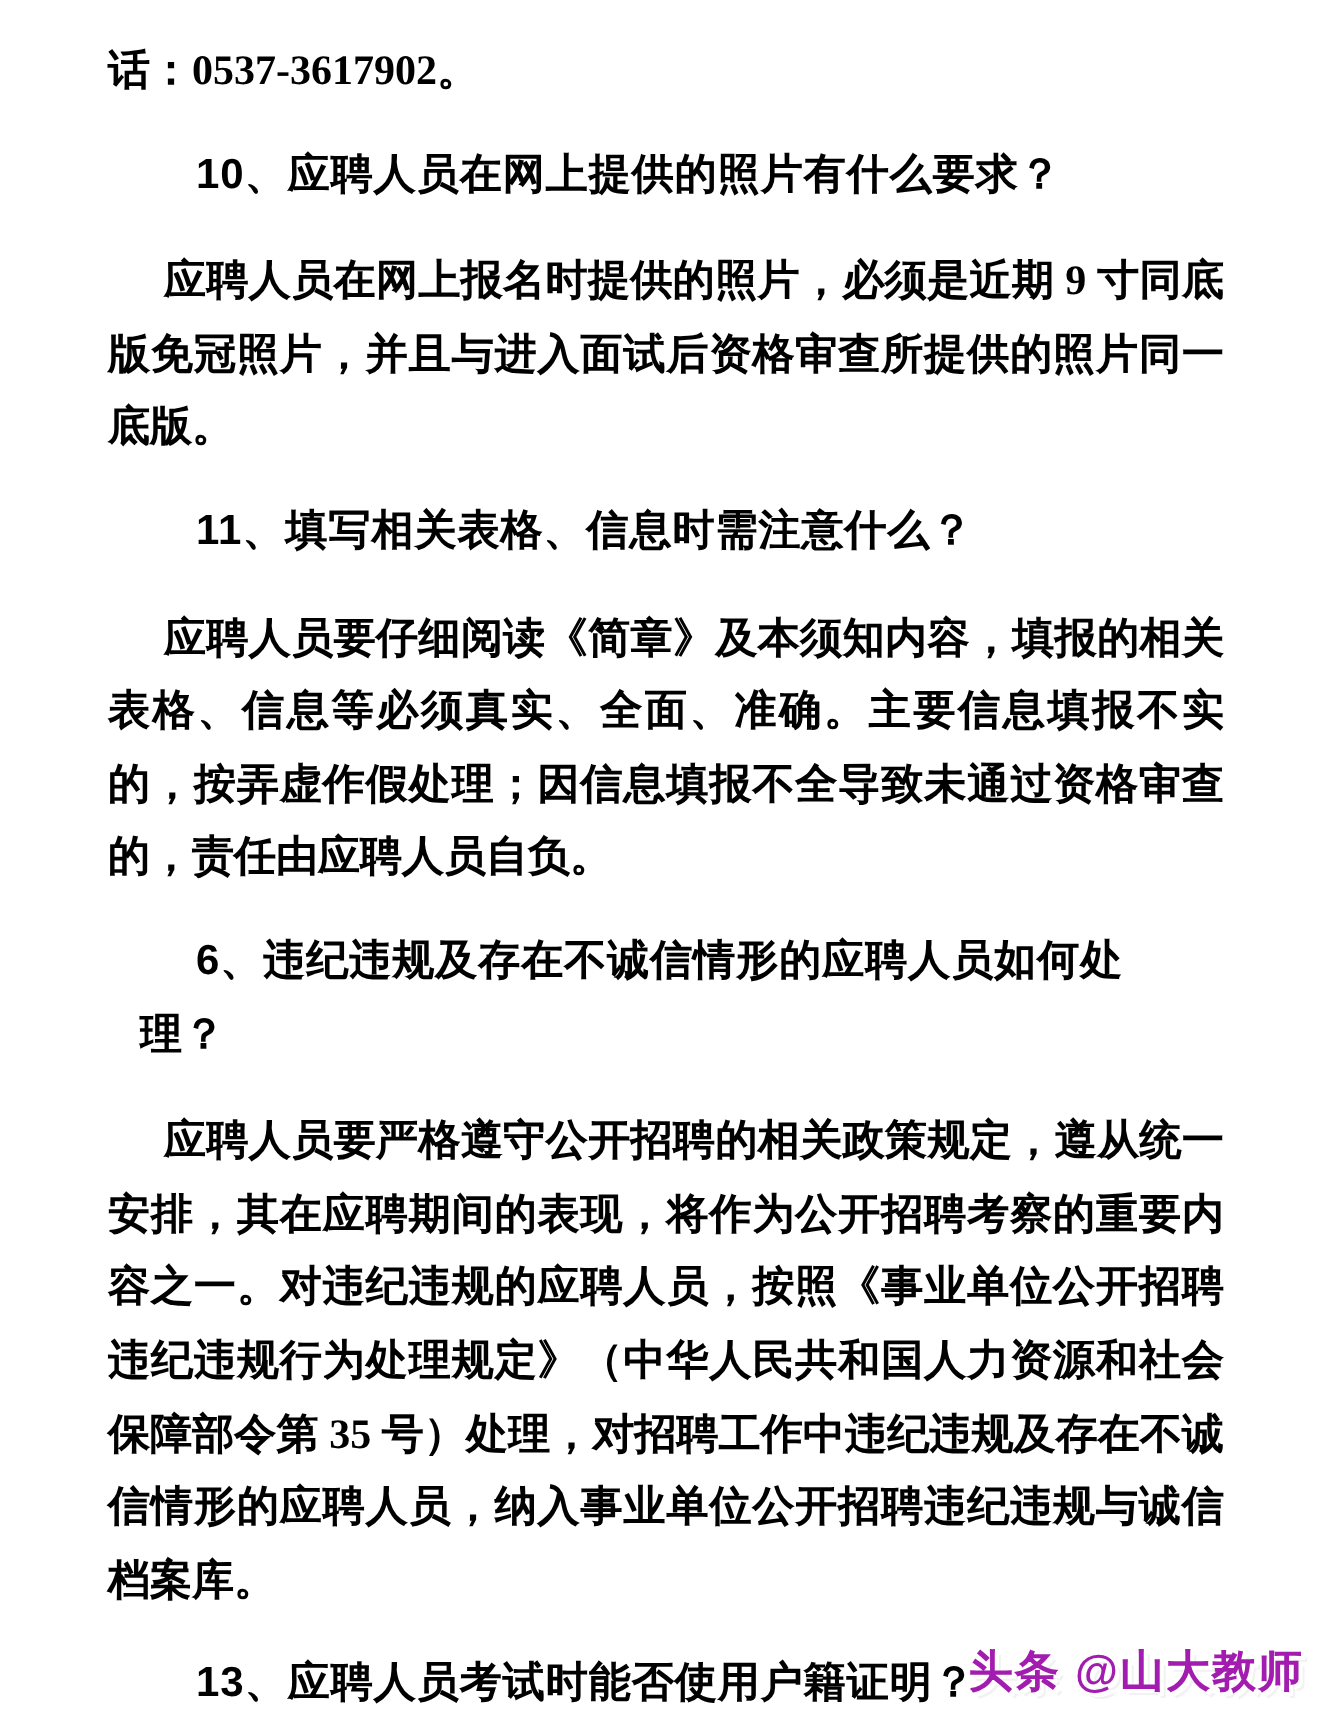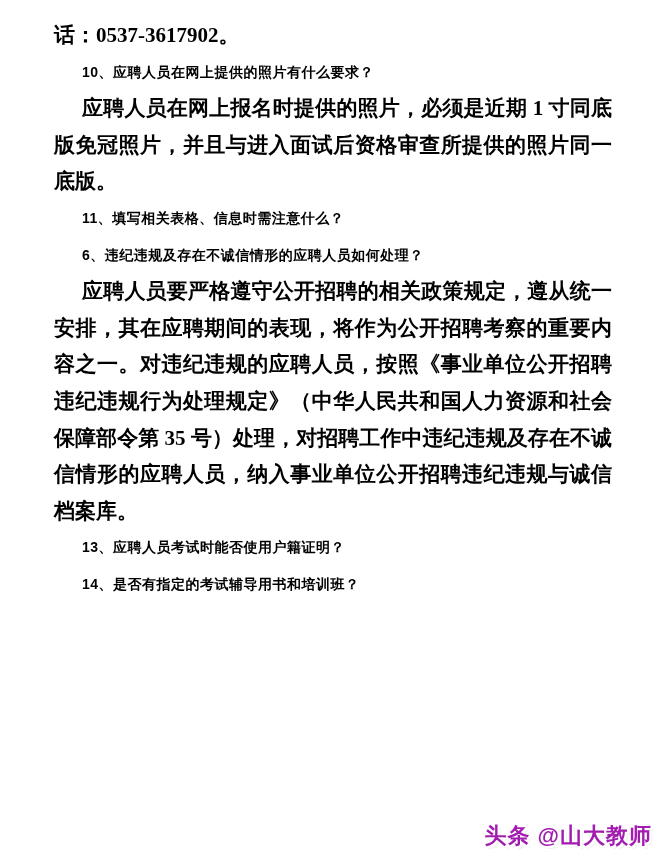--- a/index.html
+++ b/index.html
@@ -28,23 +28,23 @@
     color: #000000;
   }
   .doc p.faq-paragraph {
     margin: 0;
     text-indent: 28px;
   }
   .doc p.faq-paragraph.continuation {
     text-indent: 0;
   }
   .doc h2.faq-heading {
-    margin: 0;
+    margin: 16px;
     font-family: "Liberation Sans", "DejaVu Sans", sans-serif;
-    font-size: 14px;
+    font-size: 21px;
     line-height: 36.6px;
     font-weight: bold;
     text-indent: 28px;
     text-align: left;
     letter-spacing: 0.5px;
   }
   .watermark {
     position: absolute;
     right: 8px;
     bottom: 6px;
@@ -57,21 +57,22 @@
     user-select: none;
   }
 </style>
 </head>
 <body>
 
 <div class="page">
   <div class="doc">
       <p class="faq-paragraph continuation">话：0537-3617902。</p>
       <h2 class="faq-heading">10、应聘人员在网上提供的照片有什么要求？</h2>
-      <p class="faq-paragraph">应聘人员在网上报名时提供的照片，必须是近期 1 寸同底版免冠照片，并且与进入面试后资格审查所提供的照片同一底版。</p>
+      <p class="faq-paragraph">应聘人员在网上报名时提供的照片，必须是近期 9 寸同底版免冠照片，并且与进入面试后资格审查所提供的照片同一底版。</p>
       <h2 class="faq-heading">11、填写相关表格、信息时需注意什么？</h2>
+      <p class="faq-paragraph">应聘人员要仔细阅读《简章》及本须知内容，填报的相关表格、信息等必须真实、全面、准确。主要信息填报不实的，按弄虚作假处理；因信息填报不全导致未通过资格审查的，责任由应聘人员自负。</p>
       <h2 class="faq-heading">6、违纪违规及存在不诚信情形的应聘人员如何处理？</h2>
       <p class="faq-paragraph">应聘人员要严格遵守公开招聘的相关政策规定，遵从统一安排，其在应聘期间的表现，将作为公开招聘考察的重要内容之一。对违纪违规的应聘人员，按照《事业单位公开招聘违纪违规行为处理规定》（中华人民共和国人力资源和社会保障部令第 35 号）处理，对招聘工作中违纪违规及存在不诚信情形的应聘人员，纳入事业单位公开招聘违纪违规与诚信档案库。</p>
       <h2 class="faq-heading">13、应聘人员考试时能否使用户籍证明？</h2>
       <h2 class="faq-heading">14、是否有指定的考试辅导用书和培训班？</h2>
     </div>
   <div class="watermark">头条 @山大教师</div>
 </div>
 
 </body></html>

